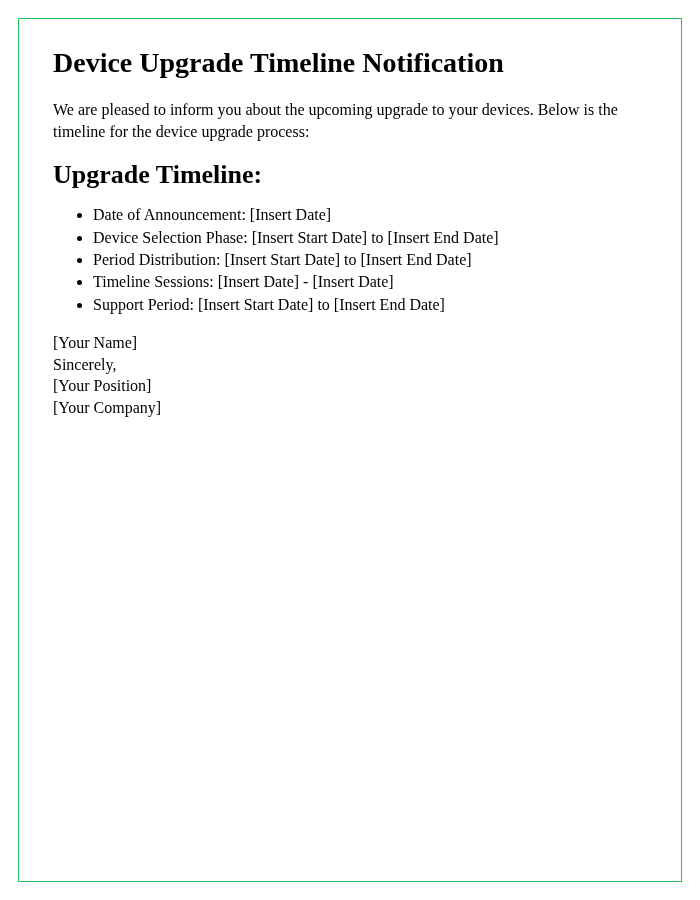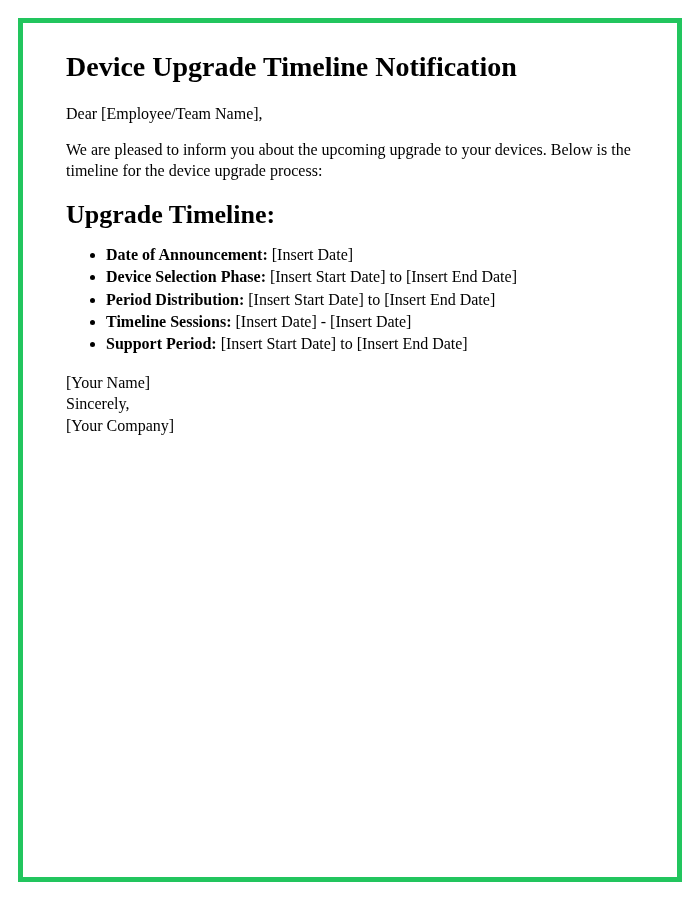--- a/index.html
+++ b/index.html
@@ -8,24 +8,24 @@
       box-sizing: border-box;
     }
     body {
       font-family: "Times New Roman", Times, serif;
       background: #ffffff;
       width: 700px;
       height: 900px;
       padding: 18px;
     }
     .document-frame {
-      border: 5px solid #22c55e;
+      border: 1px solid #22c55e;
       width: 100%;
       height: 100%;
-      padding: 28px 43px;
+      padding: 28px 34px;
     }
     h1 {
       font-size: 28px;
       font-weight: bold;
       margin-bottom: 20px;
     }
     h2 {
       font-size: 26px;
       font-weight: bold;
       margin-top: 18px;
@@ -39,35 +39,34 @@
     ul {
       margin-left: 40px;
       margin-bottom: 16px;
     }
     li {
       font-size: 16px;
       line-height: 1.4;
       list-style-type: disc;
     }
     .bold {
-      font-weight: bold;
+      font-weight: normal;
     }
     .signature {
       font-size: 16px;
       line-height: 1.35;
     }
   </style>
 </head>
 <body>
 
 <div class="document-frame">
 
   <h1>Device Upgrade Timeline Notification</h1>
 
-  <p>Dear [Employee/Team Name],</p>
 
   <p>We are pleased to inform you about the upcoming upgrade to your devices. Below is the timeline for the device upgrade process:</p>
 
   <h2>Upgrade Timeline:</h2>
 
   <ul>
     <li>
       <span class="bold">Date of Announcement:</span><span> [Insert Date]</span>
     </li>
     <li>
@@ -82,16 +81,17 @@
     <li>
       <span class="bold">Support Period:</span><span> [Insert Start Date] to [Insert End Date]</span>
     </li>
   </ul>
 
 
 
   <div class="signature">
     <div>[Your Name]</div>
     <div>Sincerely,</div>
+    <div>[Your Position]</div>
     <div>[Your Company]</div>
   </div>
 
 </div>
 
 </body></html>

